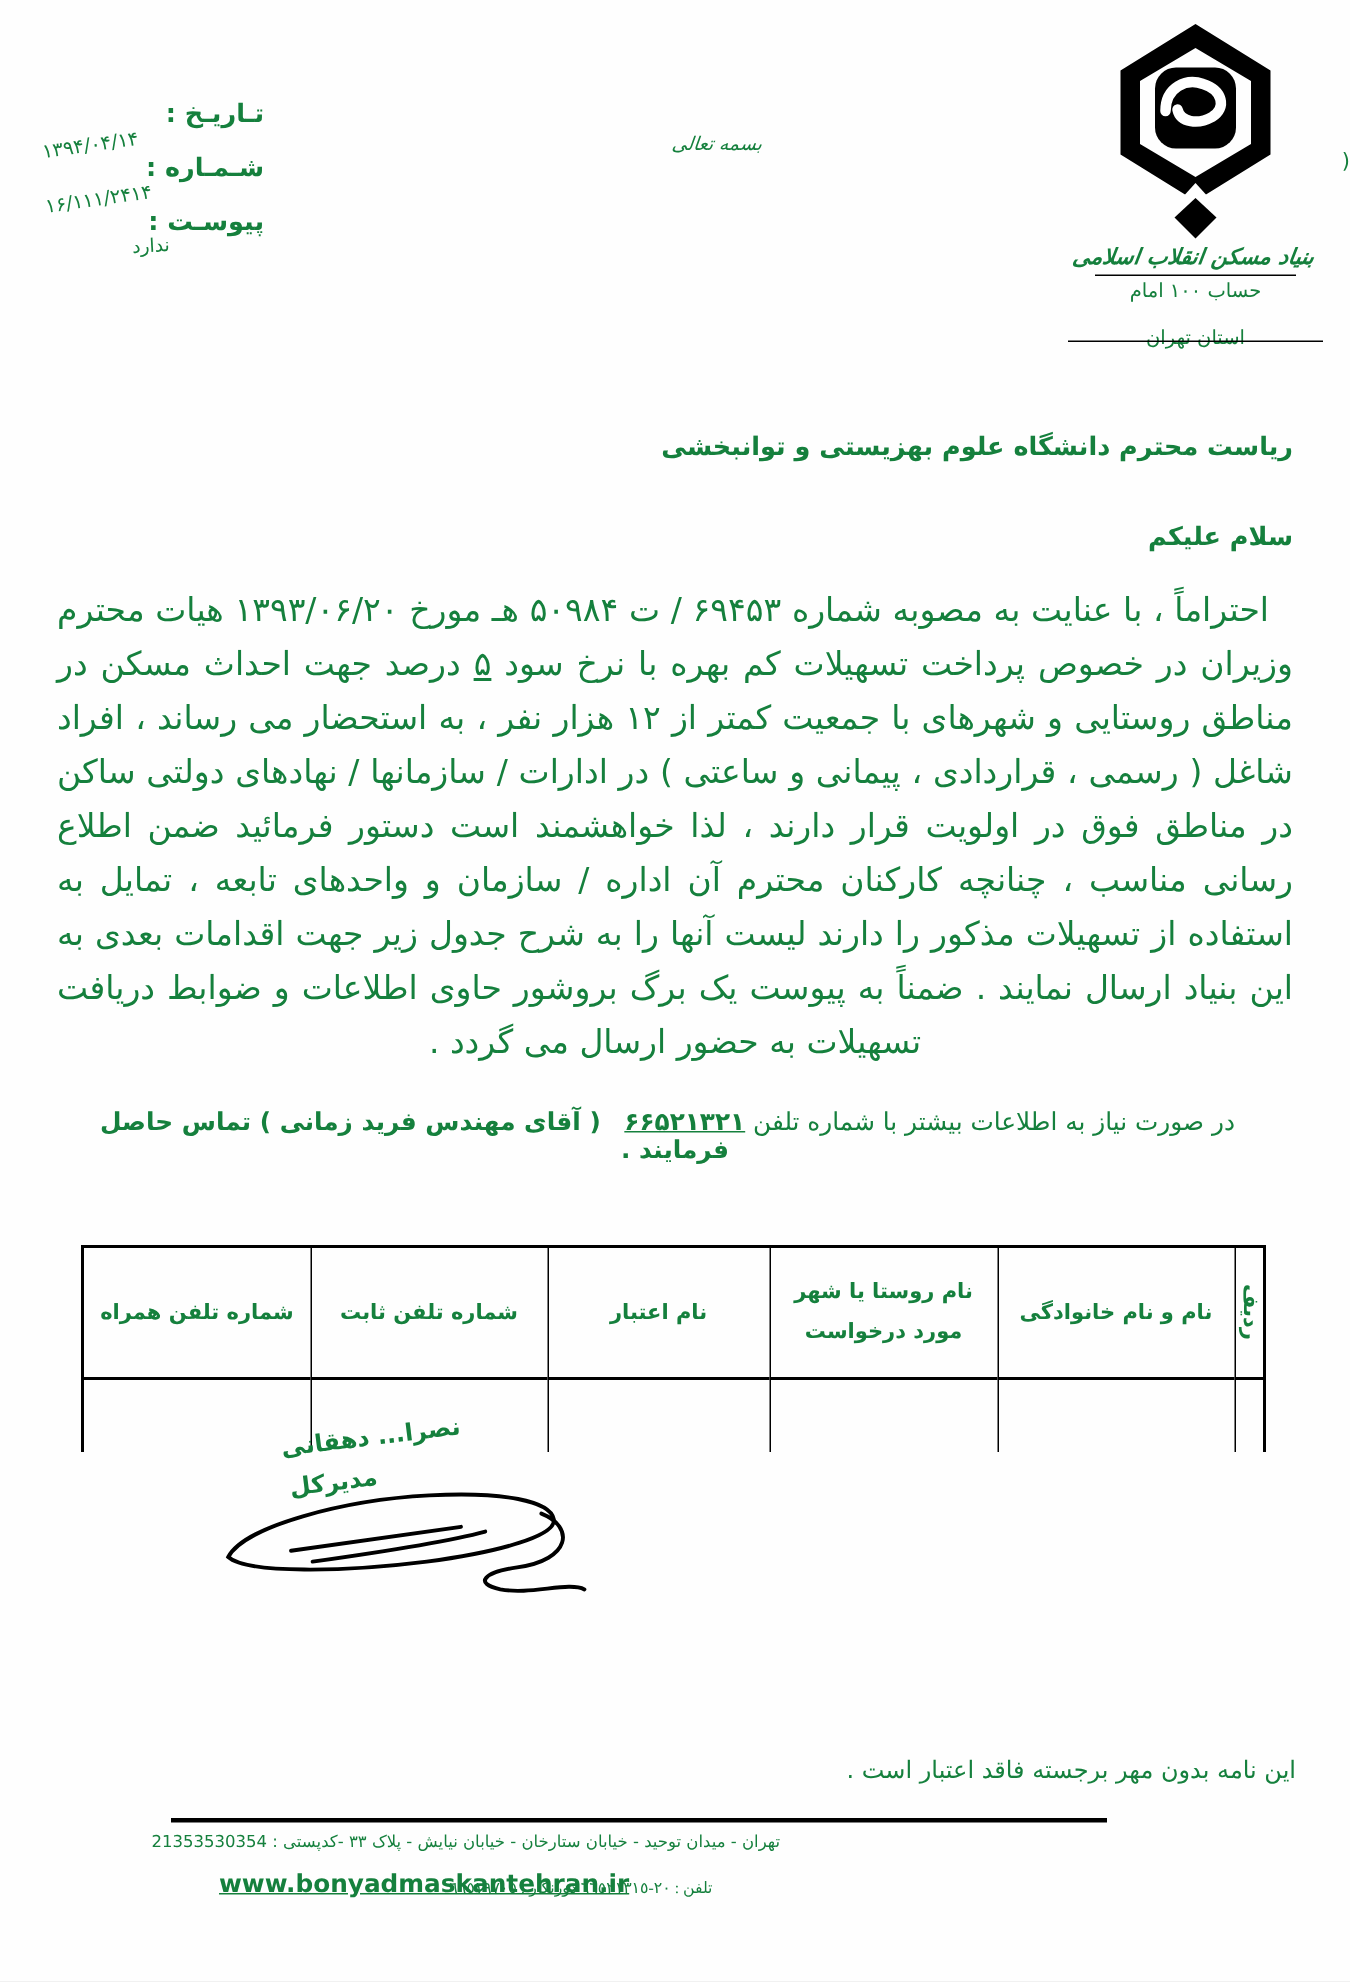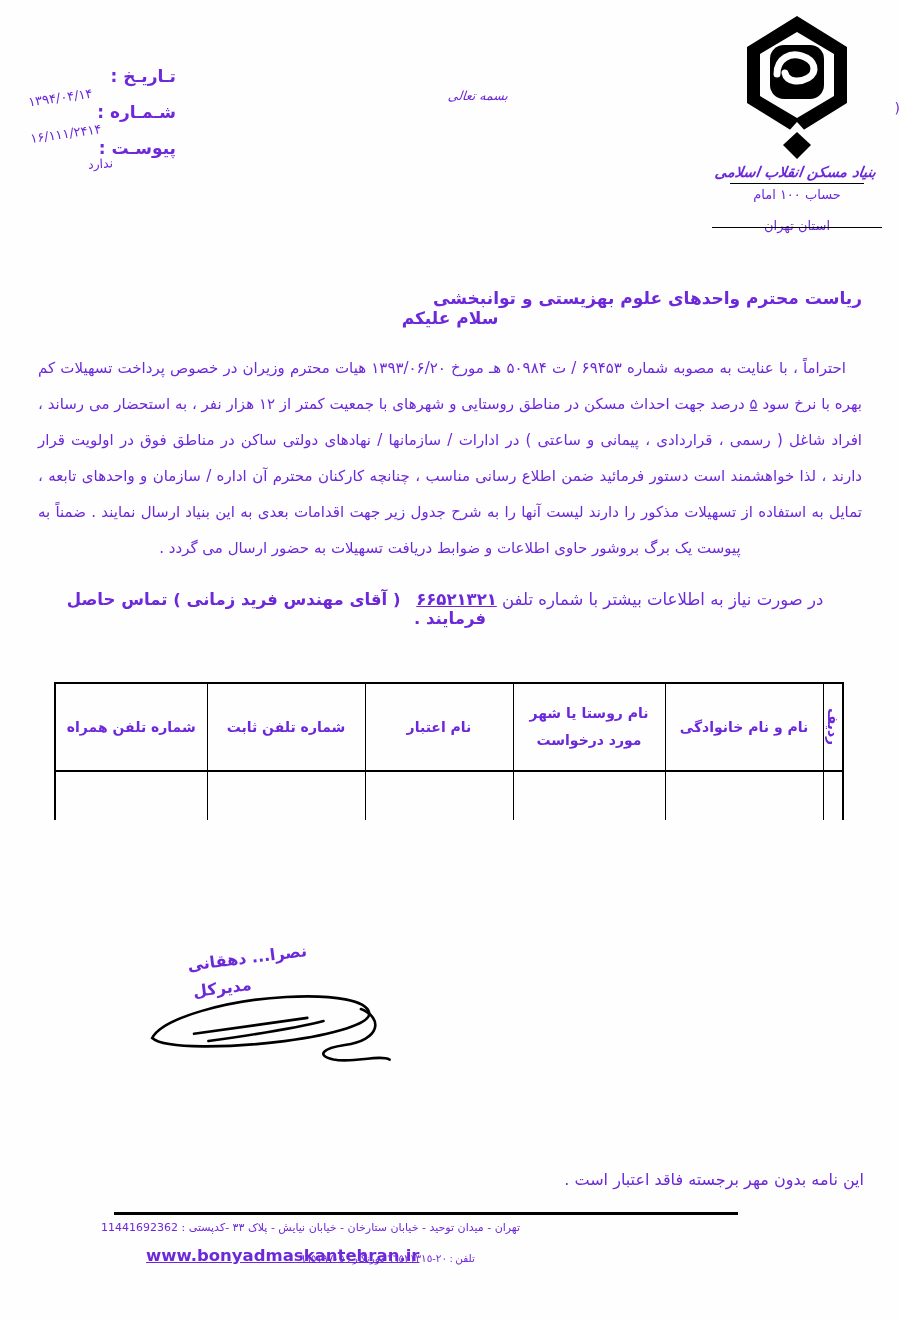--- a/index.html
+++ b/index.html
@@ -1,18 +1,18 @@
 <!DOCTYPE html>
 <html lang="fa"><head>
 <meta charset="utf-8">
 <style>
   html,body{margin:0;padding:0;background:#e8e8e8;}
   .page{
     position:relative;width:900px;height:1321px;margin:0 auto;
-    background:#fefefe;color:#6d28d9;overflow:hidden;
+    background:#fefefe;color:#15803d;overflow:hidden;
     font-family:"DejaVu Sans",sans-serif;direction:rtl;
   }
   
   .meta{position:absolute;left:28px;top:66px;width:150px;height:112px;direction:rtl;}
   .meta .lbl{position:absolute;right:2px;font-weight:bold;font-size:17px;white-space:nowrap;}
   .meta .lbl.l1{top:0;}
   .meta .lbl.l2{top:36px;}
   .meta .lbl.l3{top:72px;}
   .meta .val{position:absolute;font-size:13px;white-space:nowrap;}
   .meta .v1{left:0;top:24px;transform:rotate(-8deg);}
@@ -26,22 +26,22 @@
   .lhead{position:absolute;right:24px;top:14px;width:158px;text-align:center;}
   .lhead svg{display:block;margin:0 auto;}
   .orgname{font-size:14.5px;font-weight:bold;font-style:italic;white-space:nowrap;margin-top:4px;transform:skewX(-8deg);}
   .org-rule{border:0;border-top:1.6px solid #000;width:134px;margin:3px auto 0 auto;}
   .account{font-size:13px;margin-top:3px;}
   .province{font-size:13px;margin-top:16px;position:relative;display:block;}
   .province .strike{position:absolute;left:-6px;right:-6px;top:9px;border-top:1.5px solid #000;}
   
   .bodyflow{position:absolute;right:38px;left:38px;top:288px;}
   .recipient{font-weight:bold;font-size:17px;}
-  .salutation{font-weight:bold;font-size:17px;text-align:center;}
-  .para1{margin-top:22px;font-size:15px;line-height:36px;text-align:justify;text-align-last:center;text-indent:16px;}
+  .salutation{font-weight:bold;font-size:17px;margin-top:40px;}
+  .para1{margin-top:22px;font-size:22px;line-height:36px;text-align:justify;text-align-last:center;text-indent:16px;}
   .para2{margin-top:24px;font-size:16.5px;text-indent:10px;text-align:center;}
   .u5{text-decoration:underline;}
   .phone-strong{font-weight:bold;text-decoration:underline;}
   .bold-seg{font-weight:bold;}
   
   .ltable{border-collapse:collapse;width:788px;margin-top:54px;margin-right:18px;table-layout:fixed;direction:rtl;}
   .ltable{border:2.5px solid #000;border-bottom:0;}
   .ltable th{border:1px solid #000;border-bottom:2.5px solid #000;font-size:14px;font-weight:bold;height:78px;padding:2px 4px;line-height:1.9;}
   .ltable td{border-left:1px solid #000;border-right:1px solid #000;height:46px;}
   .th-radif{writing-mode:vertical-rl;font-size:12.5px;padding:0;}
@@ -86,21 +86,21 @@
     <div class="orgname">بنیاد مسکن انقلاب اسلامی</div>
     <hr class="org-rule">
     <div class="account">حساب ۱۰۰ امام</div>
     <span class="province">
       <span>استان تهران</span>
       <span class="strike"></span>
     </span>
   </div>
 
   <div class="bodyflow">
-    <div class="recipient">ریاست محترم واحدهای علوم بهزیستی و توانبخشی</div>
+    <div class="recipient">ریاست محترم دانشگاه علوم بهزیستی و توانبخشی</div>
     <div class="salutation">سلام علیکم</div>
 
     <p class="para1"><span>احتراماً ، با عنایت به مصوبه شماره ۶۹۴۵۳ / ت ۵۰۹۸۴ هـ  مورخ ۱۳۹۳/۰۶/۲۰  هیات محترم وزیران در خصوص پرداخت تسهیلات کم بهره با نرخ سود </span><span class="u5">۵</span><span> درصد جهت احداث مسکن در مناطق روستایی و شهرهای با جمعیت کمتر از ۱۲ هزار نفر ، به استحضار می رساند ، افراد شاغل ( رسمی ، قراردادی ، پیمانی و ساعتی ) در ادارات / سازمانها / نهادهای دولتی ساکن در مناطق فوق در اولویت قرار دارند ، لذا خواهشمند است دستور فرمائید ضمن اطلاع رسانی مناسب ، چنانچه کارکنان محترم آن  اداره / سازمان و واحدهای تابعه ، تمایل به استفاده از تسهیلات مذکور را دارند لیست آنها را به شرح جدول زیر جهت اقدامات بعدی به این بنیاد ارسال نمایند . ضمناً به پیوست یک برگ بروشور حاوی اطلاعات و ضوابط دریافت تسهیلات به حضور ارسال می گردد .</span></p>
 
     <p class="para2"><span>در صورت نیاز به اطلاعات بیشتر با شماره تلفن </span><span class="phone-strong ltr">۶۶۵۲۱۳۲۱</span><span class="bold-seg"> ( آقای مهندس فرید زمانی ) تماس حاصل فرمایند .</span></p>
 
     <table class="ltable">
       <colgroup>
         <col style="width:20px">
           <col style="width:158px">
@@ -143,21 +143,21 @@
         <path d="M226 28 C248 38 244 60 208 63 C186 65 178 72 196 77 C216 82 242 74 252 80"></path>
       </g>
     </svg>
   </div>
 
   <div class="stampnote">این نامه بدون مهر برجسته فاقد اعتبار است .</div>
 
   <div class="foot-rule"></div>
   <div class="foot-addr">
     <span>تهران - میدان توحید - خیابان ستارخان - خیابان نیایش - پلاک ۳۳ -</span>
-    <span>کدپستی : 11441692362</span>
+    <span>کدپستی : 21353530354</span>
   </div>
   <div class="foot-tel">
     <span>تلفن :</span>
     <span class="ltr">٦٦٥٢١٣١٥-٢٠</span>
     <span>دورنگار :</span>
     <span class="ltr">٦٦٥١٩٧٠٥</span>
   </div>
   <div class="foot-web">www.bonyadmaskantehran.ir</div>
 
 </div>

